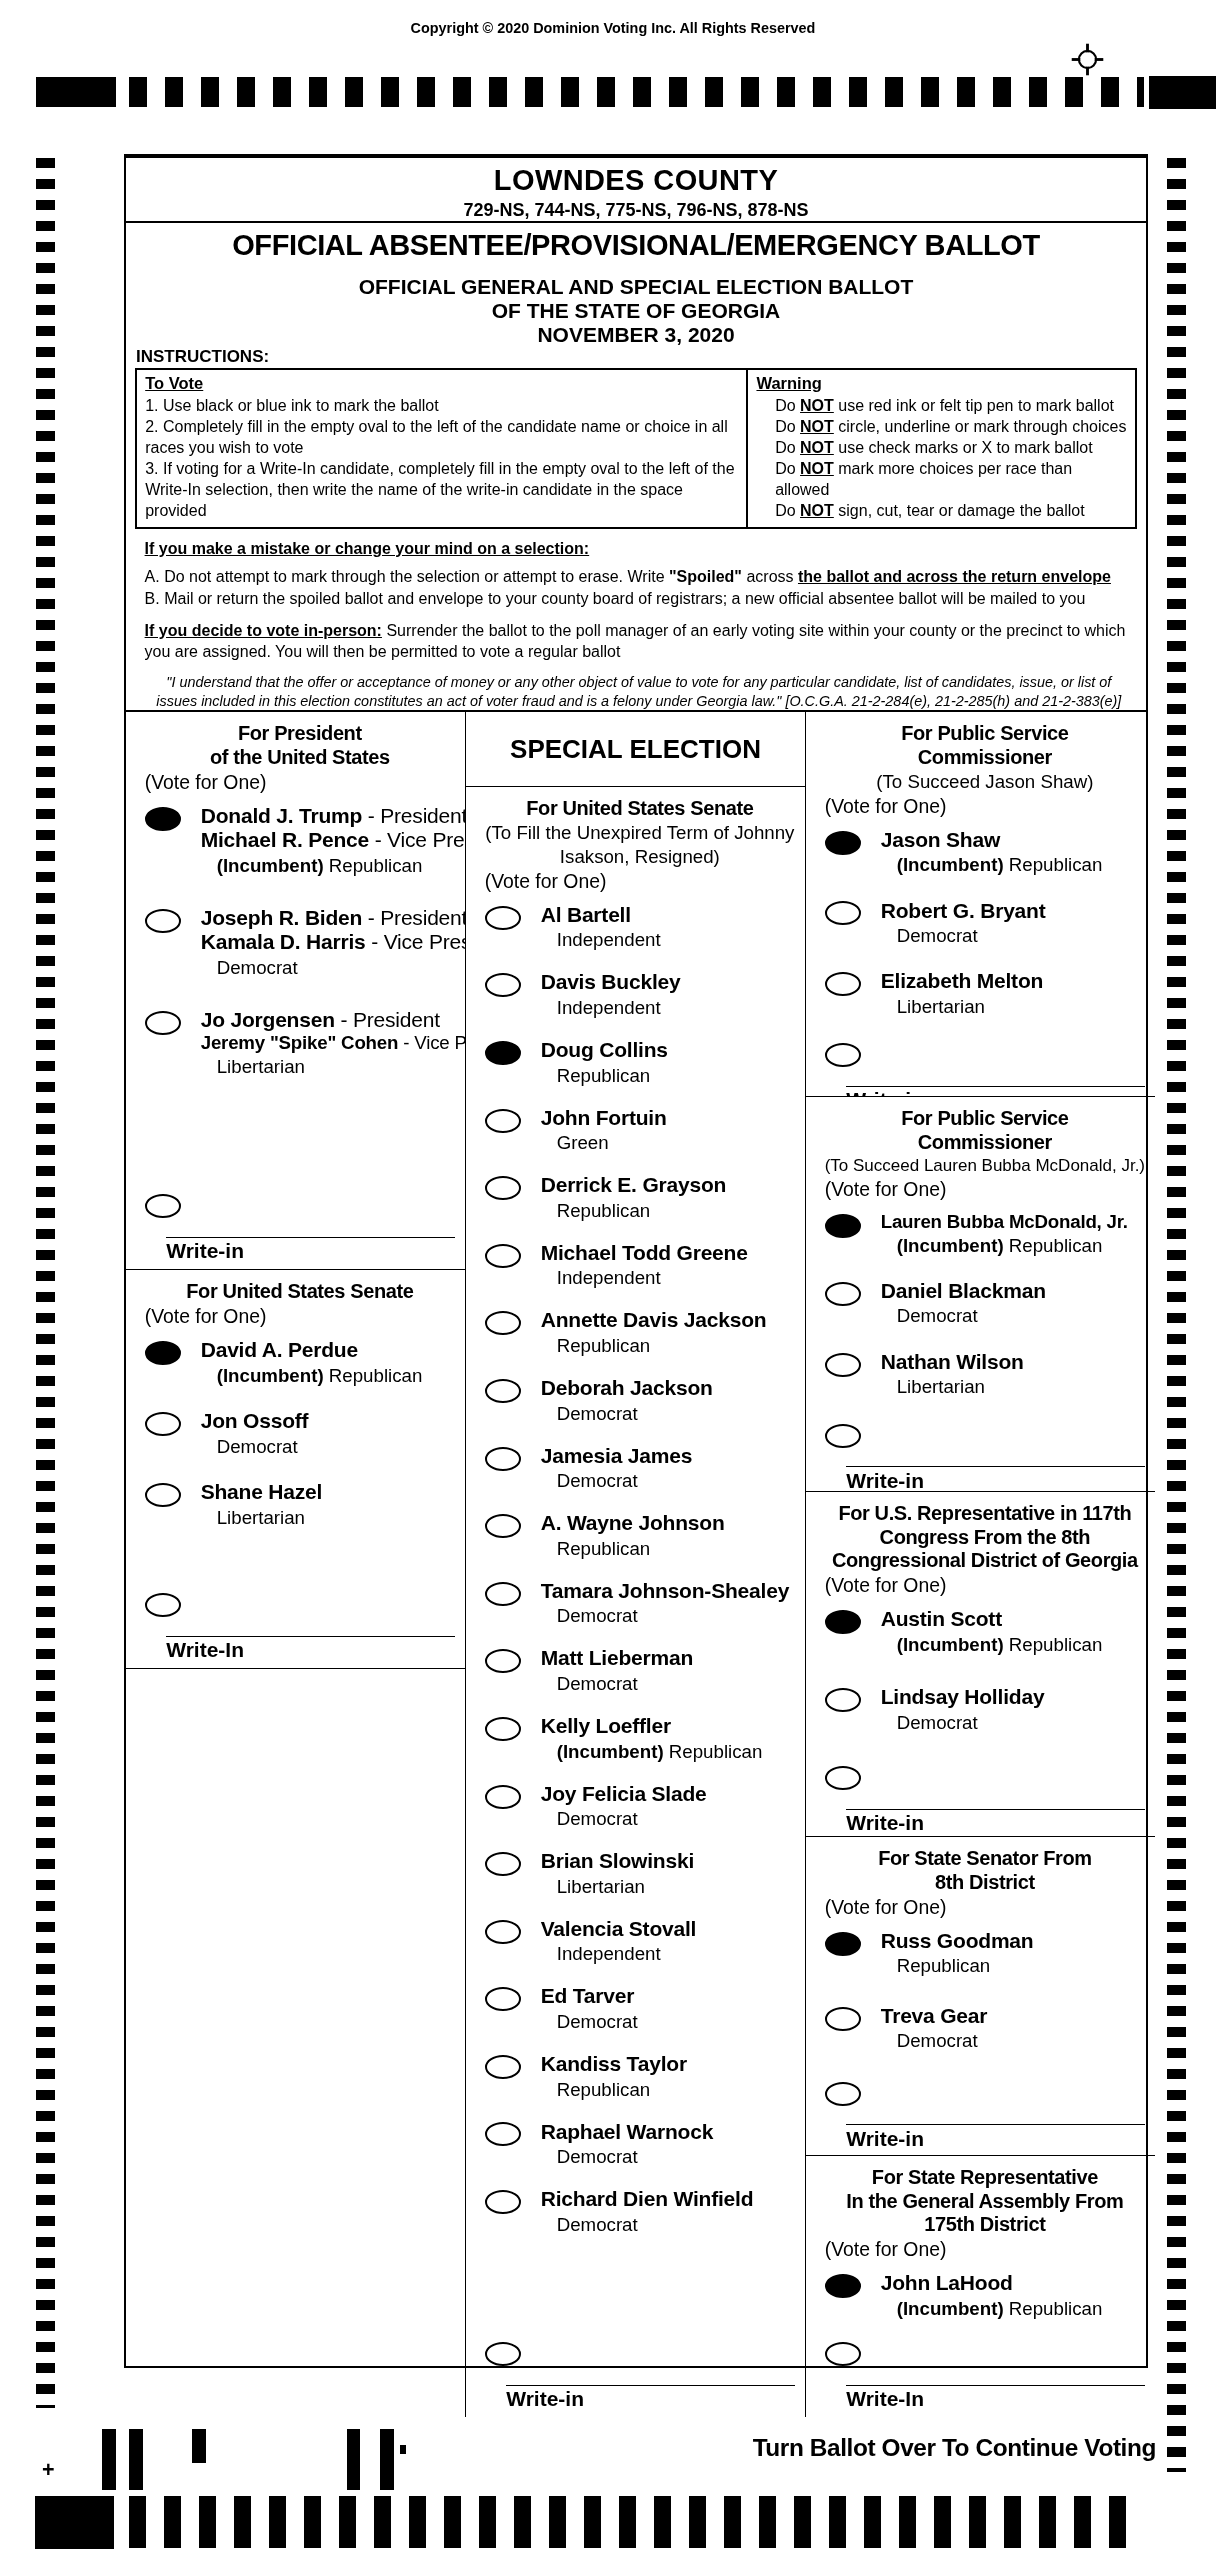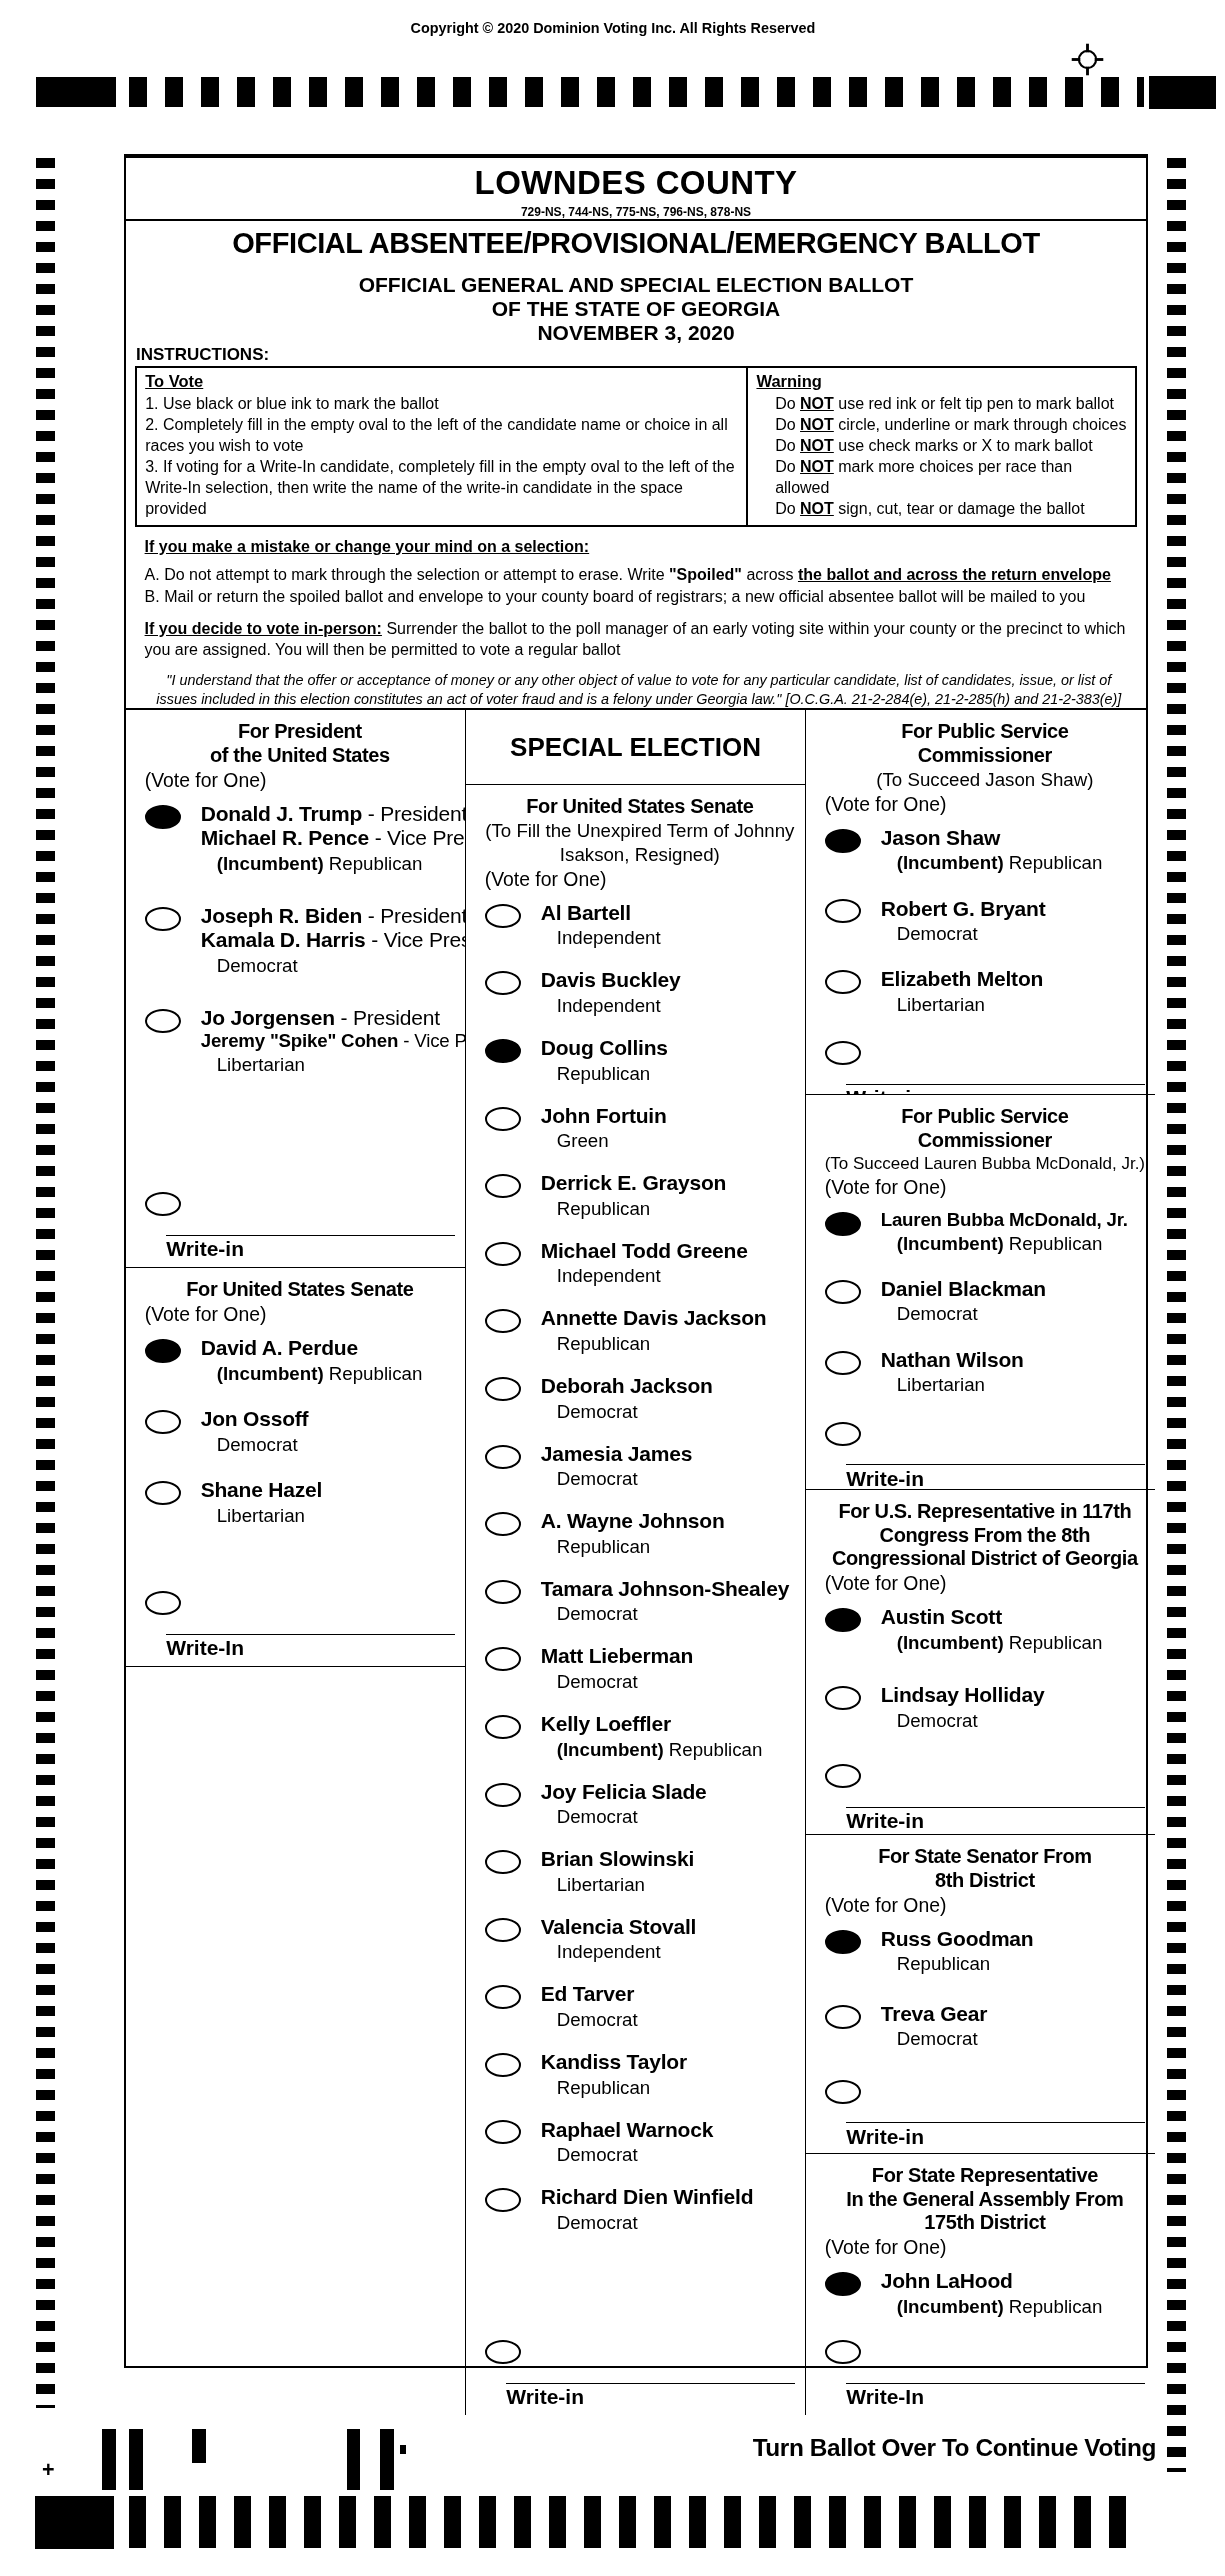--- a/index.html
+++ b/index.html
@@ -21,22 +21,22 @@
   .strip-bottom-bars{position:absolute;left:129px;top:2496px;width:1013px;height:52px;
       background:repeating-linear-gradient(90deg,#000 0 17px,#fff 17px 35px);}
   .mark{position:absolute;background:#000;}
   .plus-mark{position:absolute;left:42px;top:2458px;font-size:21.5px;font-weight:bold;}
   .turn-over{position:absolute;right:70px;top:2434px;font-size:24.4px;font-weight:bold;letter-spacing:-0.4px;}
 
   
   .ballot{position:absolute;left:124px;top:154px;width:1024px;height:2214px;box-sizing:border-box;
           border:2.2px solid #000;border-top-width:4.3px;display:flex;flex-direction:column;}
   .county-box{height:75px;box-sizing:border-box;border-bottom:2.2px solid #000;text-align:center;padding-top:5.7px;}
-  .county-name{font-size:33px;font-weight:bold;letter-spacing:0.4px;}
-  .county-codes{font-size:12px;font-weight:bold;margin-top:3.6px;}
+  .county-name{font-size:29px;font-weight:bold;letter-spacing:0.4px;}
+  .county-codes{font-size:18px;font-weight:bold;margin-top:3.6px;}
   .title-area{height:122px;box-sizing:border-box;text-align:center;}
   .ballot-type{font-size:29px;font-weight:bold;margin-top:5.7px;letter-spacing:-0.4px;}
   .election-group{margin-top:13px;font-size:21px;font-weight:bold;line-height:1.15;}
 
   .instr-area{flex:1;padding:0 8.6px;box-sizing:border-box;}
   .instr-label{font-size:17px;font-weight:bold;margin:1.4px 0 1.4px 1.4px;}
   .instr-box{border:2.2px solid #000;display:flex;}
   .instr-col{padding:2.9px 7.2px 5.7px 8.6px;font-size:16px;line-height:1.32;}
   .instr-col.votecol{width:61%;box-sizing:border-box;}
   .instr-col.warncol{width:39%;box-sizing:border-box;border-left:2.2px solid #000;}

